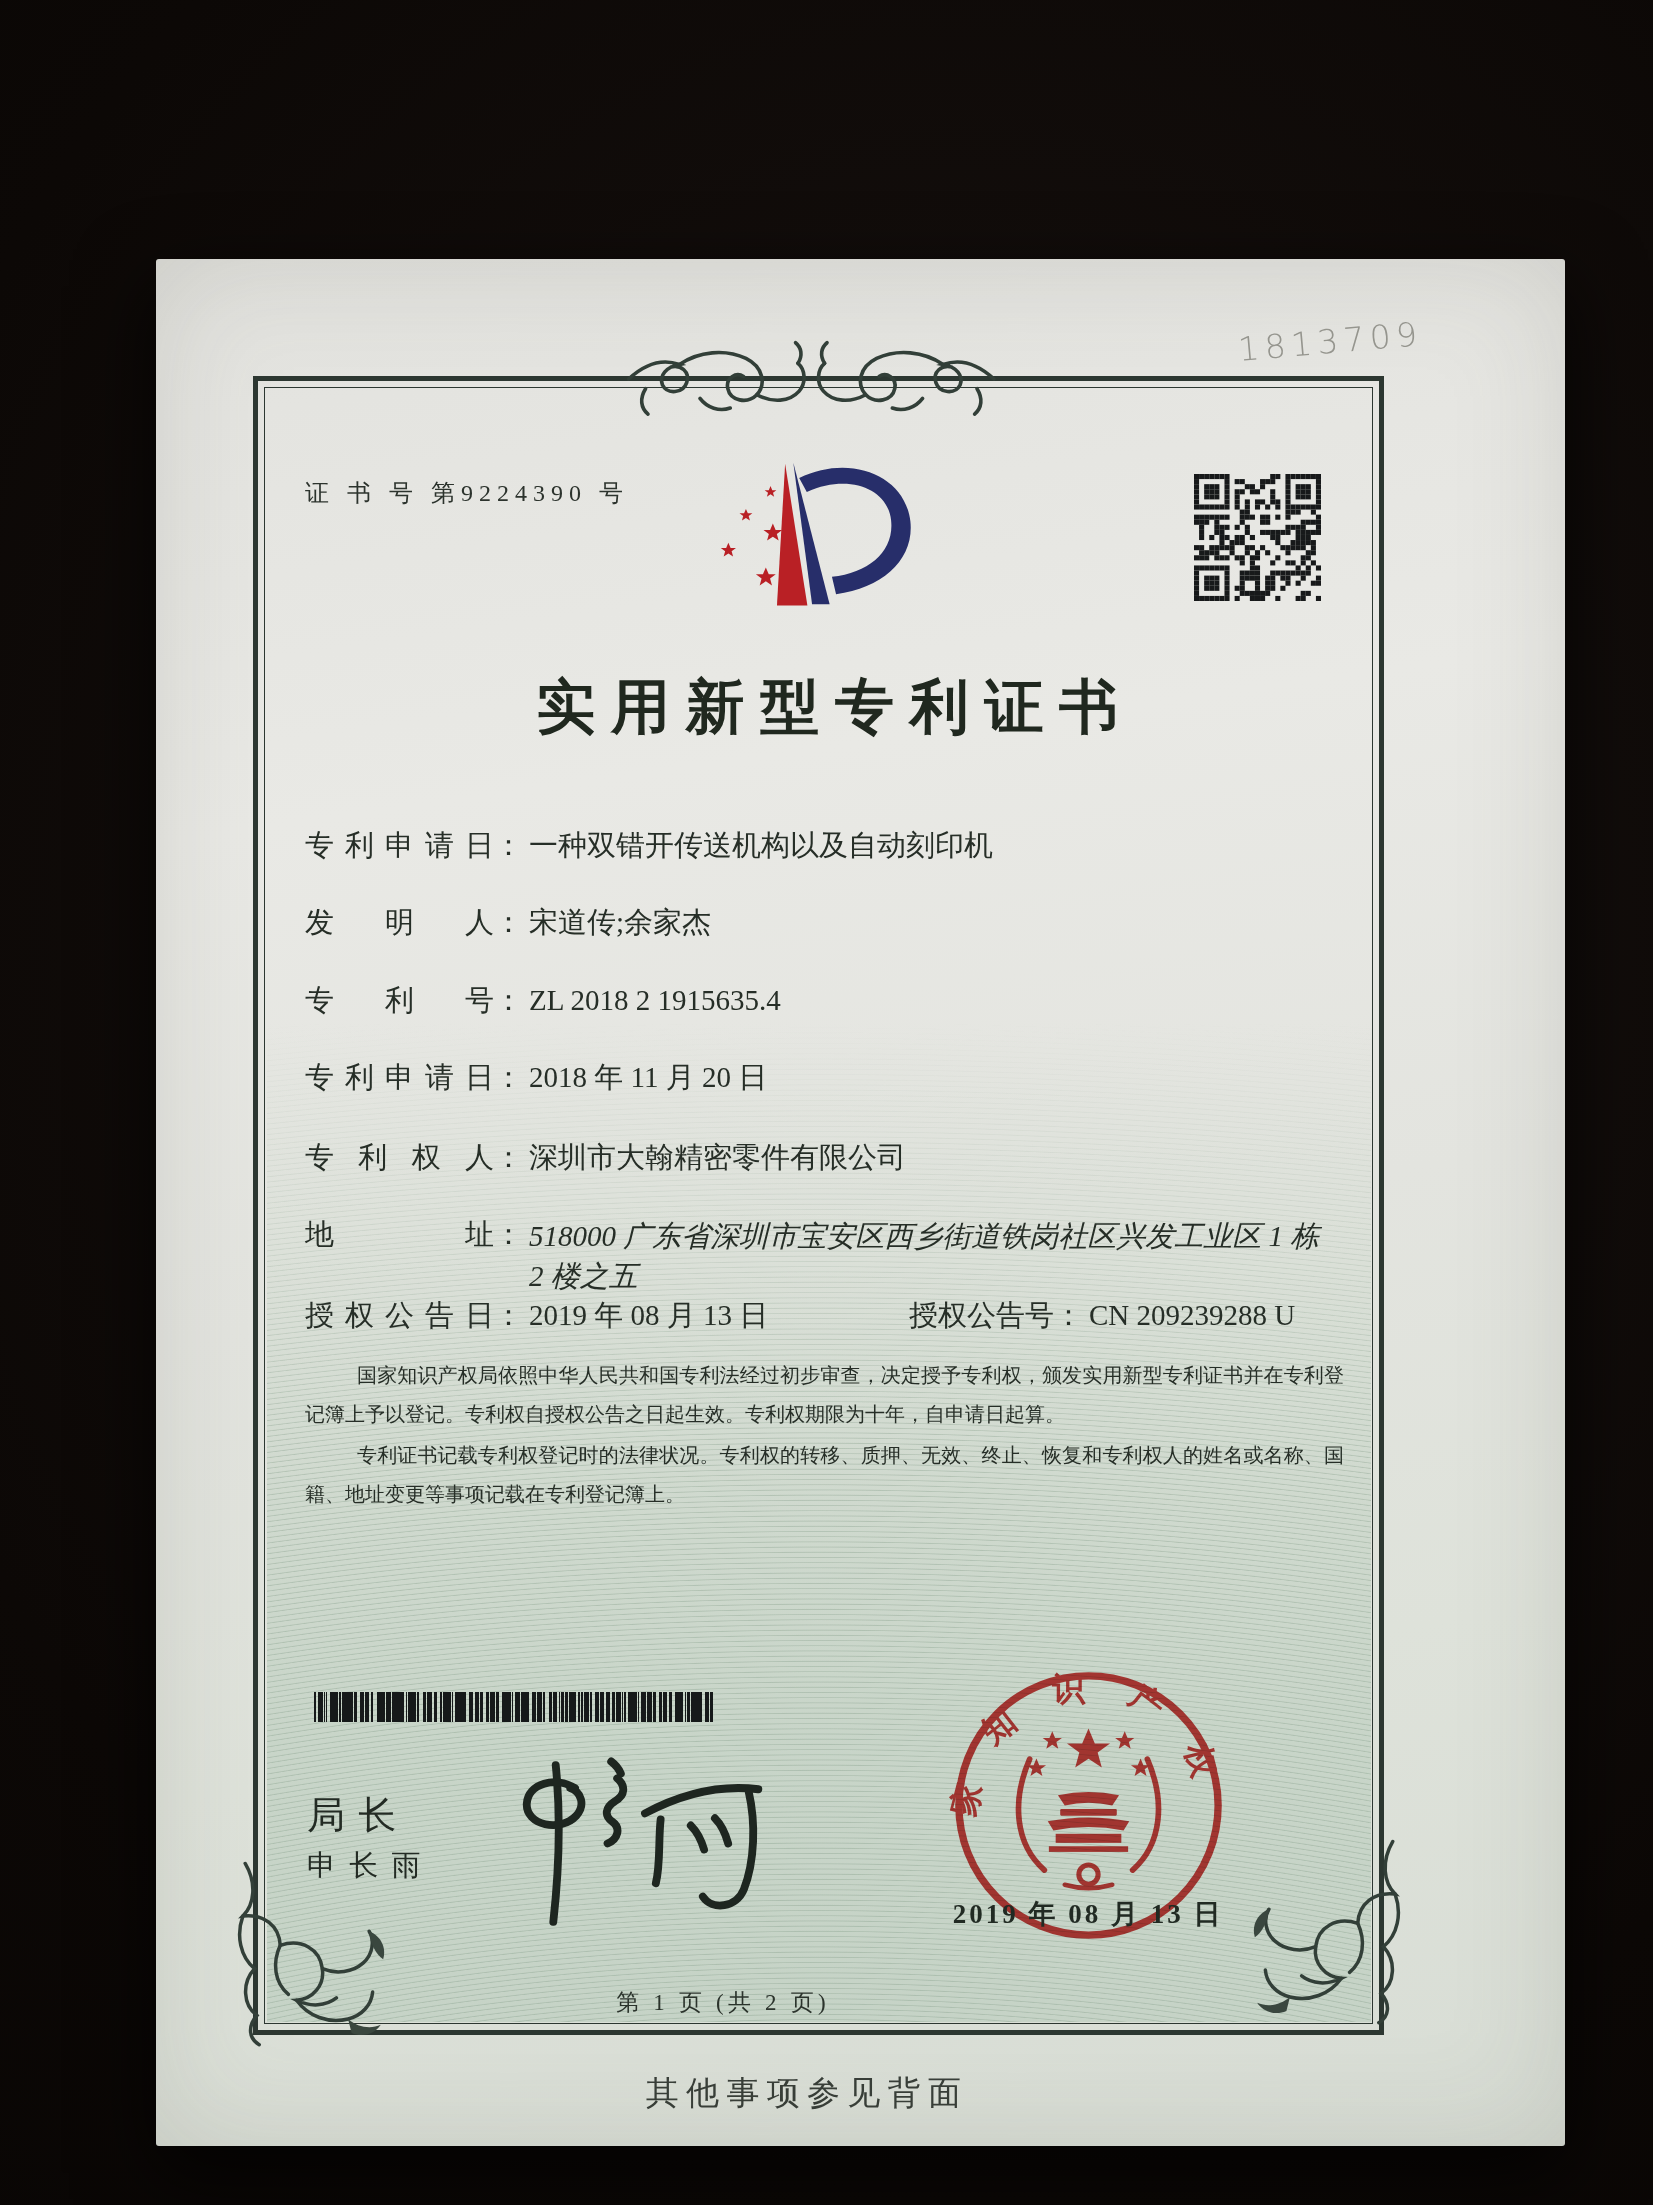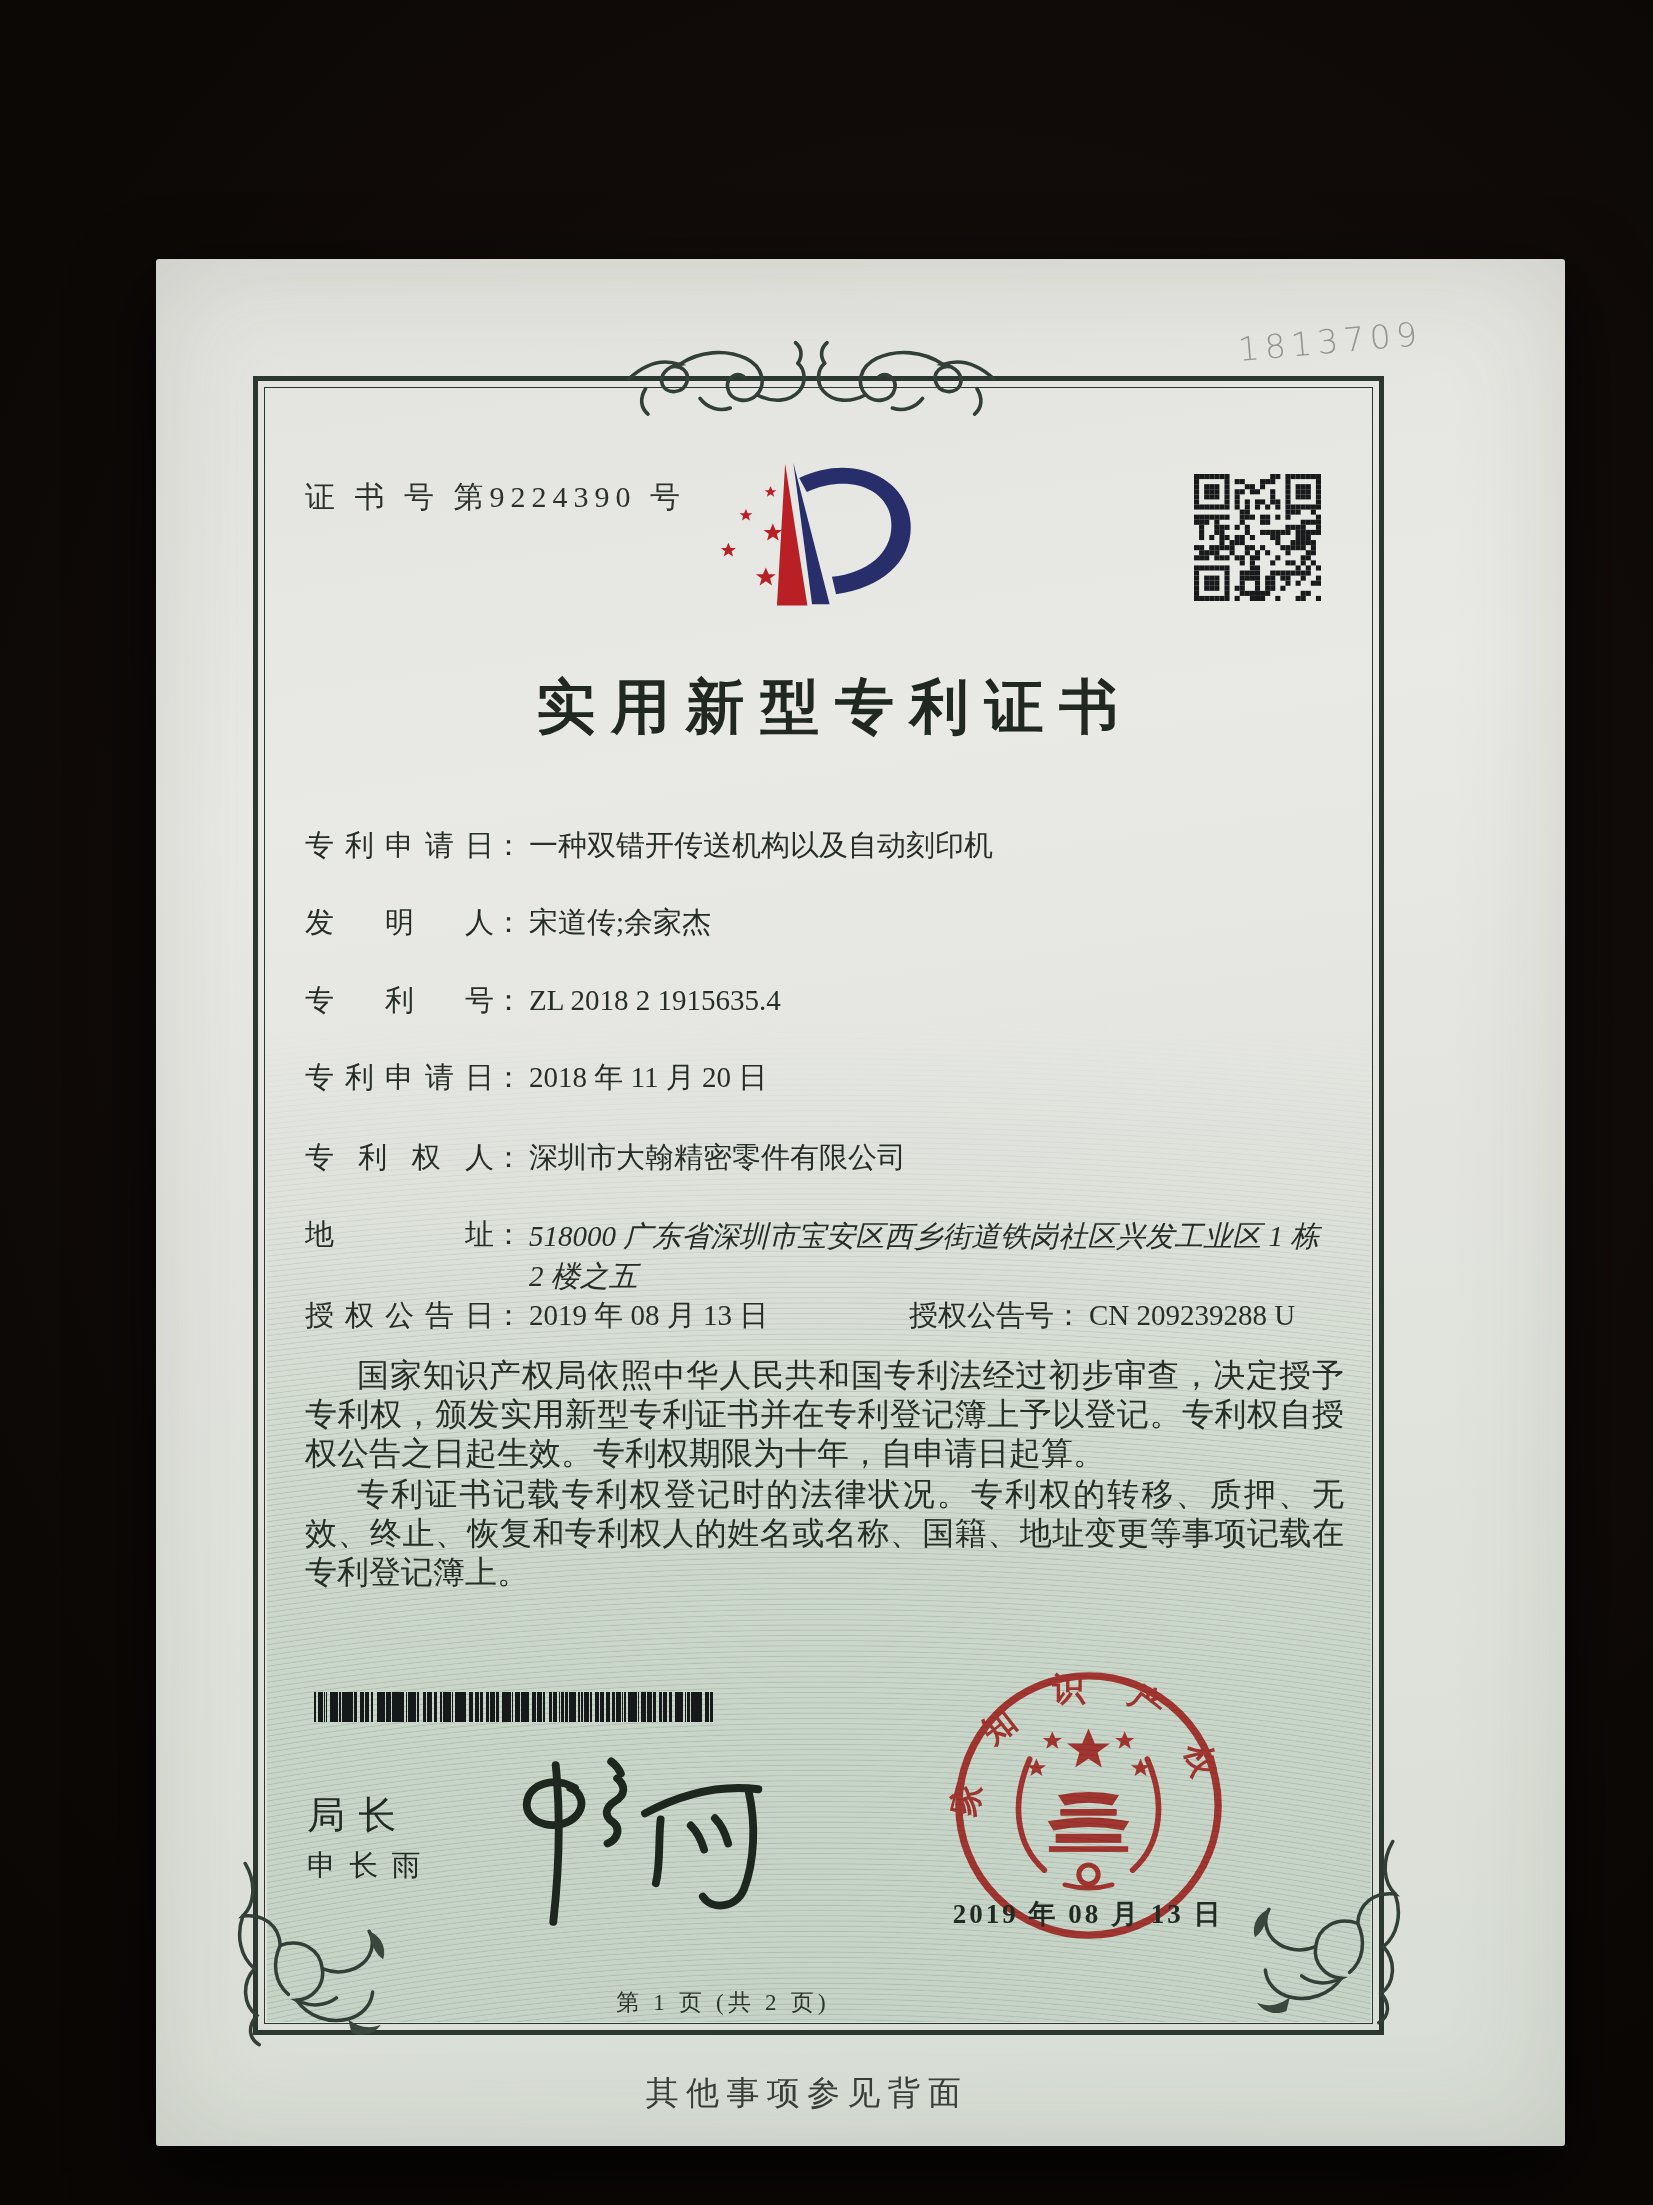--- a/index.html
+++ b/index.html
@@ -24,38 +24,38 @@
                rgba(200,213,200,.70) 48%, rgba(197,211,198,.88) 72%, rgba(196,210,197,.92) 100%);
   }
   .waves{
     position:absolute;inset:0;
     background:repeating-radial-gradient(1572px 907px at 50% 185%,
       rgba(116,144,122,0) 0px, rgba(116,144,122,.30) 1.2px, rgba(116,144,122,0) 3px, rgba(116,144,122,0) 9px);
     -webkit-mask-image:linear-gradient(180deg,transparent 0%,#000 42%);
             mask-image:linear-gradient(180deg,transparent 0%,#000 42%);
   }
   
-  .cert-no{position:absolute;left:149px;top:218px;font-size:30px;letter-spacing:6px;color:#2c332d;}
+  .cert-no{position:absolute;left:149px;top:218px;font-size:24px;letter-spacing:6px;color:#2c332d;}
   .title{
     position:absolute;left:97px;top:409px;width:1132px;text-align:center;
     font-size:59px;font-weight:bold;letter-spacing:15.7px;color:#20281f;margin-left:16px;
   }
   .hand-num{
     position:absolute;left:1082px;top:63px;font-family:"DejaVu Sans",sans-serif;
     font-size:33px;letter-spacing:5.4px;color:#95958e;transform:rotate(-5deg);font-weight:300;
   }
   .fields{position:absolute;left:149px;top:563px;width:1082px;color:#262e27;font-size:29px;}
   .frow{position:absolute;left:0;line-height:37px;white-space:nowrap;}
   .lbl{display:inline-block;width:189px;text-align:justify;text-align-last:justify;vertical-align:top;}
   .val{padding-left:6px;}
   .val-block{display:inline-block;vertical-align:top;white-space:normal;width:792px;line-height:40px;font-style:italic;}
   .pair2{position:absolute;left:604px;top:0;}
   .paras{
     position:absolute;left:149px;top:1097px;width:1039px;color:#262e27;
-    font-size:32px;line-height:39px;text-align:justify;
+    font-size:20px;line-height:39px;text-align:justify;
   }
   .paras p{margin:0 0 2.4px 0;text-indent:52px;}
   
   .barcode{
     position:absolute;left:158px;top:1433px;width:399px;height:30px;
     background:
       repeating-linear-gradient(90deg,#16191a 0 2.4px,rgba(0,0,0,0) 2.4px 3.6px,#16191a 3.6px 7.9px,rgba(0,0,0,0) 7.9px 9.7px,#16191a 9.7px 11px,rgba(0,0,0,0) 11px 15.7px),
       repeating-linear-gradient(90deg,#16191a 0 1.2px,rgba(0,0,0,0) 1.2px 5.4px,#16191a 5.4px 8.5px,rgba(0,0,0,0) 8.5px 11.5px);
   }
   .signer-title{position:absolute;left:151px;top:1531px;font-size:38px;letter-spacing:13.3px;color:#232b24;}

